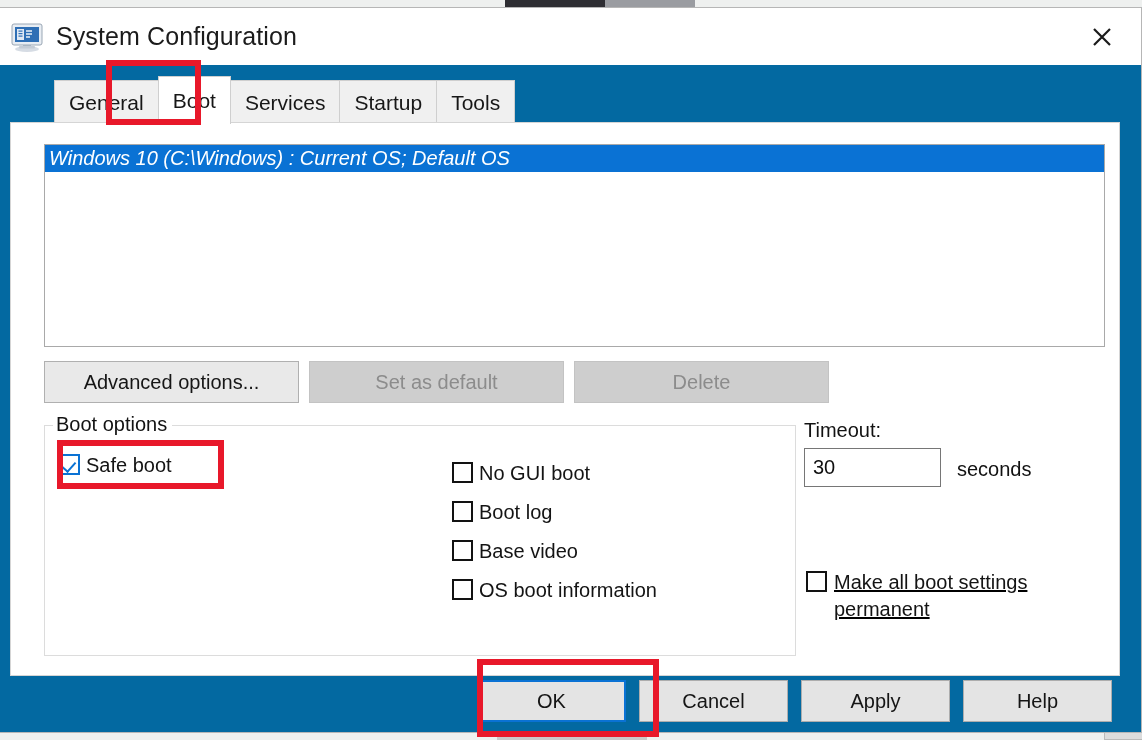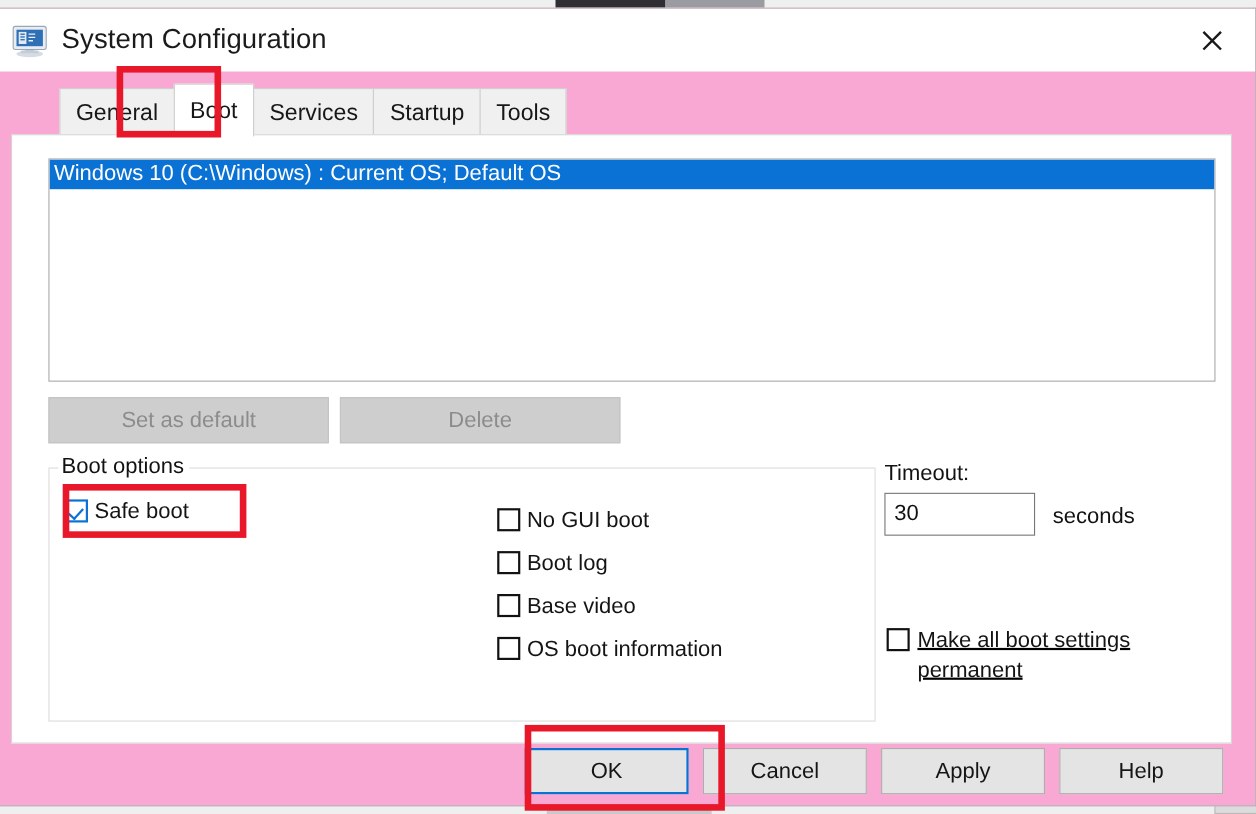--- a/index.html
+++ b/index.html
@@ -73,21 +73,21 @@
     width: 150px; height: 6px;
     background: #c9c9c9;
   }
 
   
   #dialog-window {
     position: absolute;
     left: 0; top: 7px;
     width: 1142px;
     height: 726px;
-    background: #f9a8d4;
+    background: #0369a1;
     border: 1px solid #b6b6b6;
     border-left: none;
     box-sizing: border-box;
   }
 
   
   #title-bar {
     position: relative;
     height: 57px;
     background: #ffffff;
@@ -173,20 +173,21 @@
   }
   #os-list-item {
     height: 27px;
     background: #0a72d4;
     color: #ffffff;
     font-size: 20px;
     display: flex;
     align-items: center;
     padding-left: 4px;
     white-space: nowrap;
+    font-style: italic;
   }
 
   
   #action-row {
     position: absolute;
     left: 33px; top: 238px;
     display: flex;
     gap: 10px;
   }
   .action-btn {
@@ -423,20 +424,23 @@
 
   <div id="tab-panel">
 
     <div id="os-listbox">
       <div id="os-list-item">
         <span>Windows 10 (C:\Windows) : Current OS; Default OS</span>
       </div>
     </div>
 
     <div id="action-row">
+      <div class="action-btn">
+          <span>Advanced options...</span>
+        </div>
       <div class="action-btn disabled">
           <span>Set as default</span>
         </div>
       <div class="action-btn disabled">
           <span>Delete</span>
         </div>
     </div>
 
     <div id="boot-options-group">
       <div id="boot-options-legend">Boot options</div>

